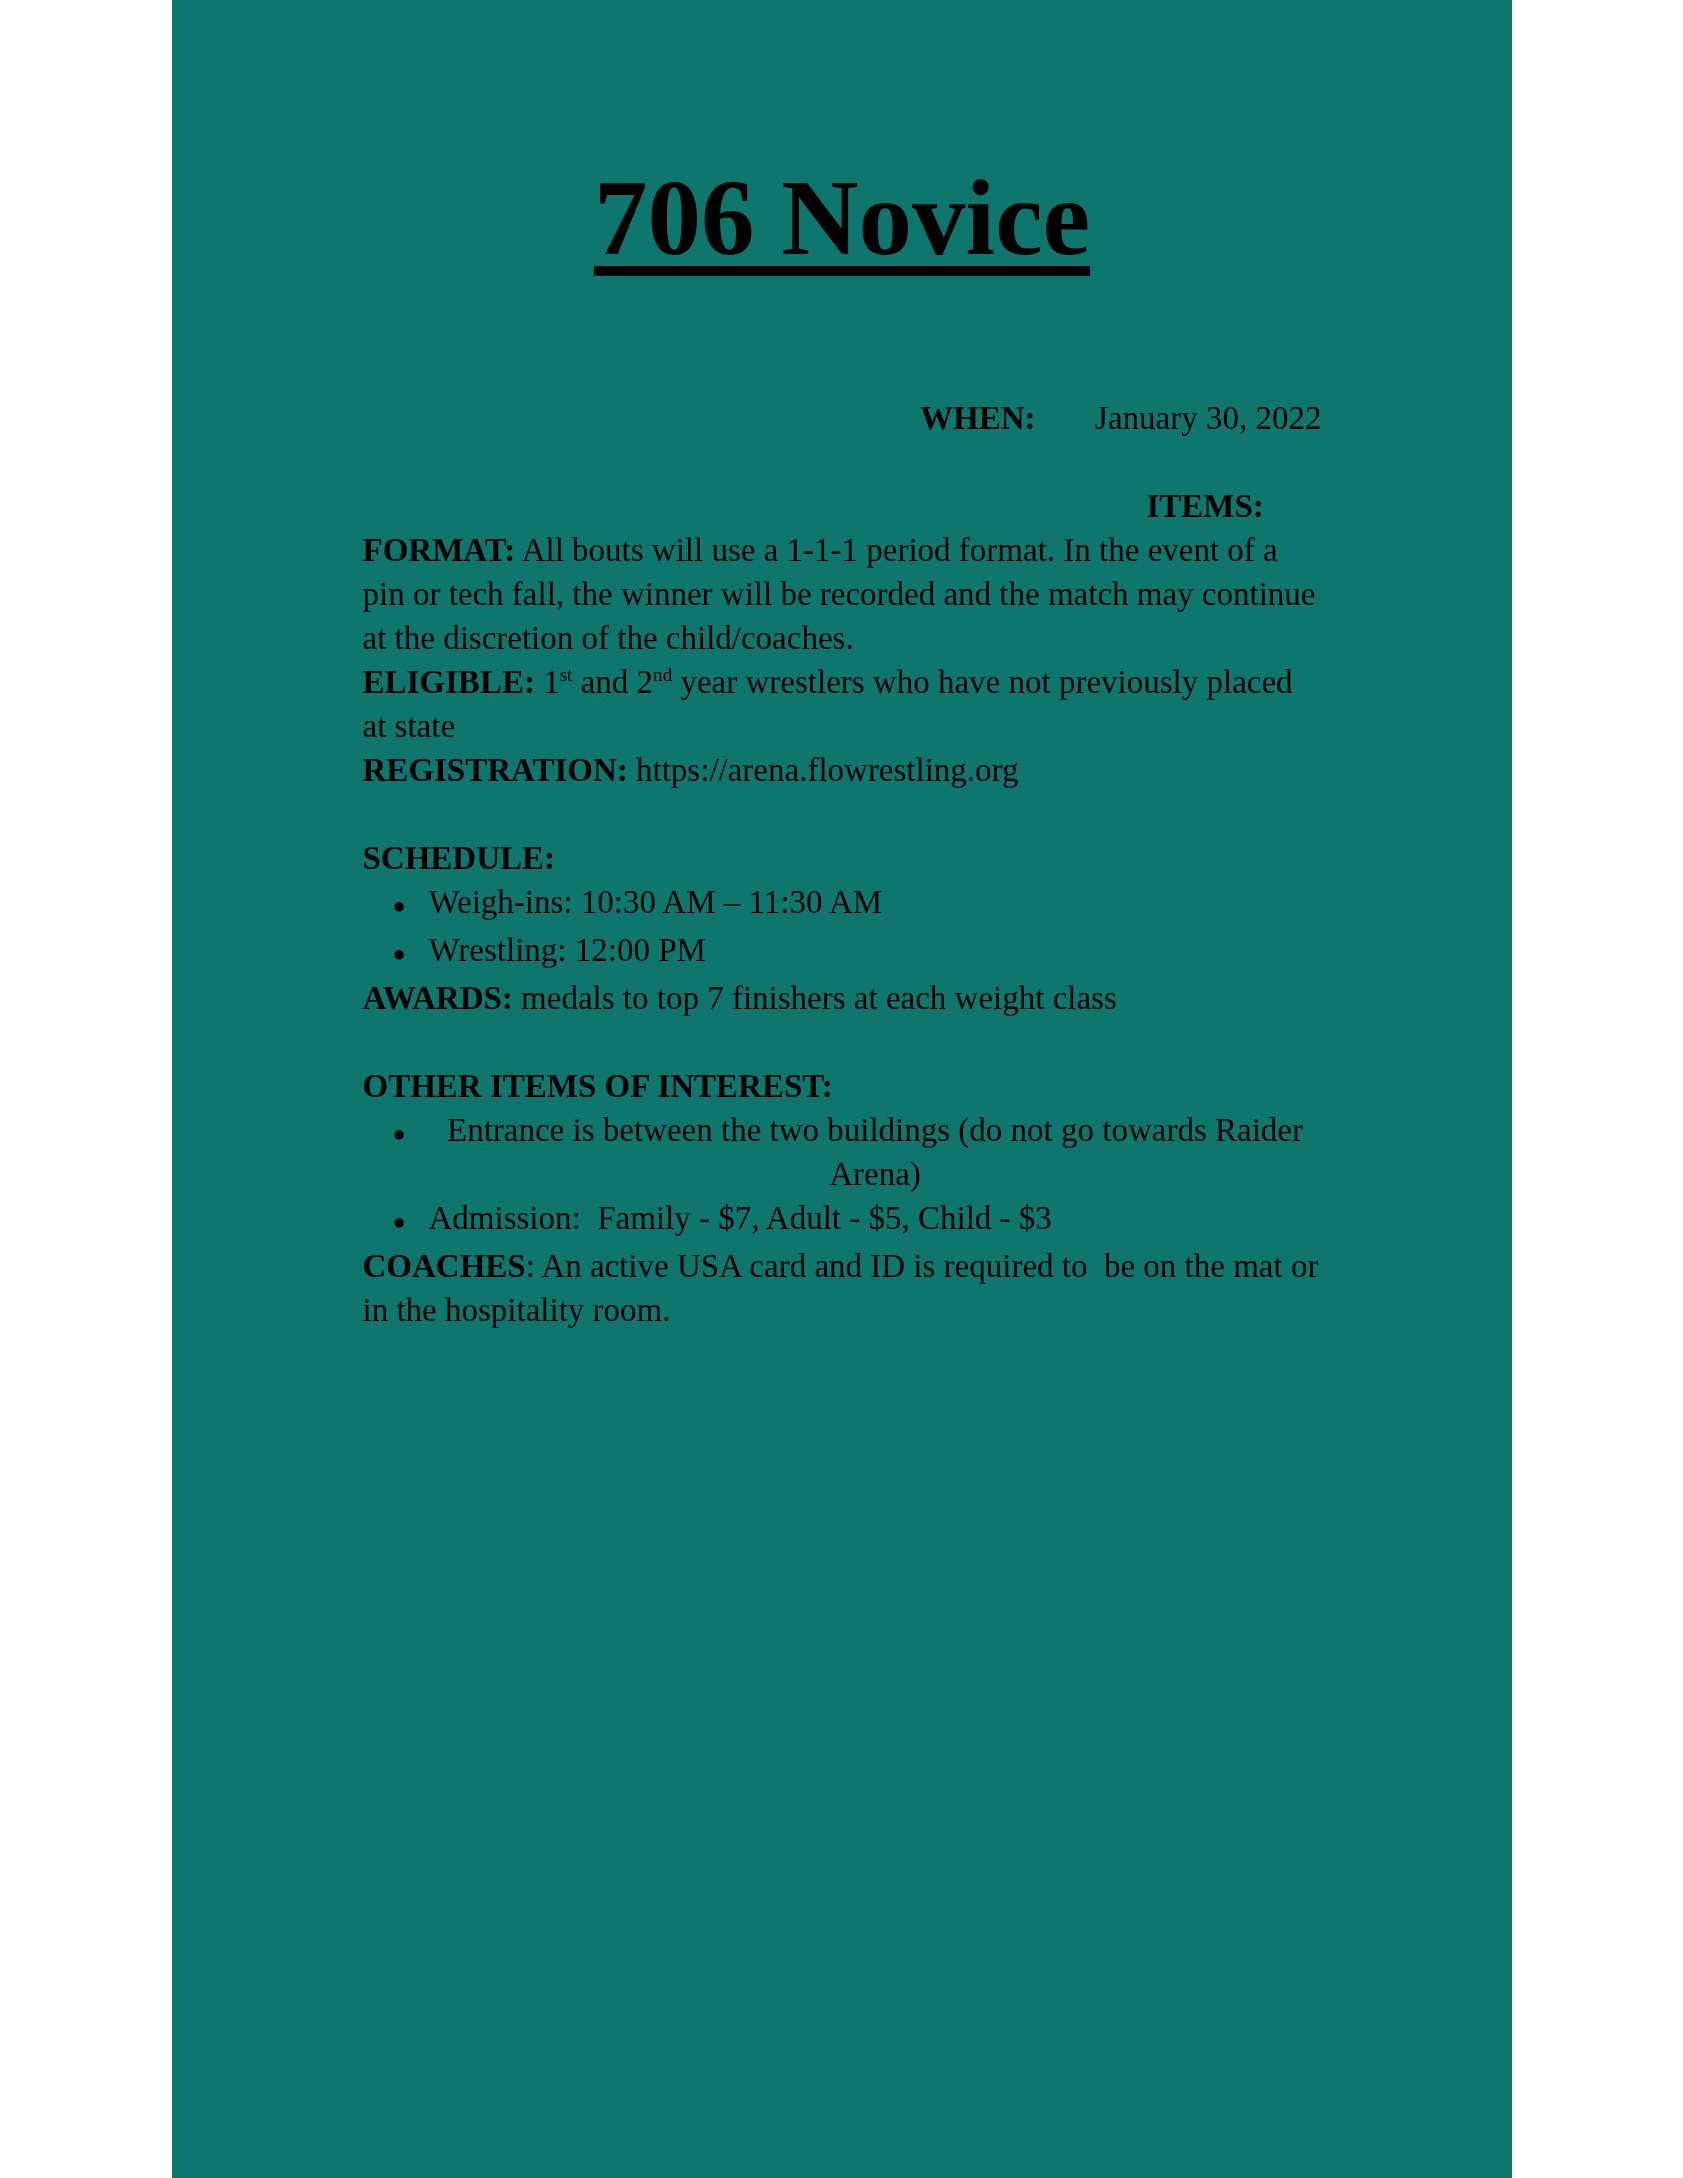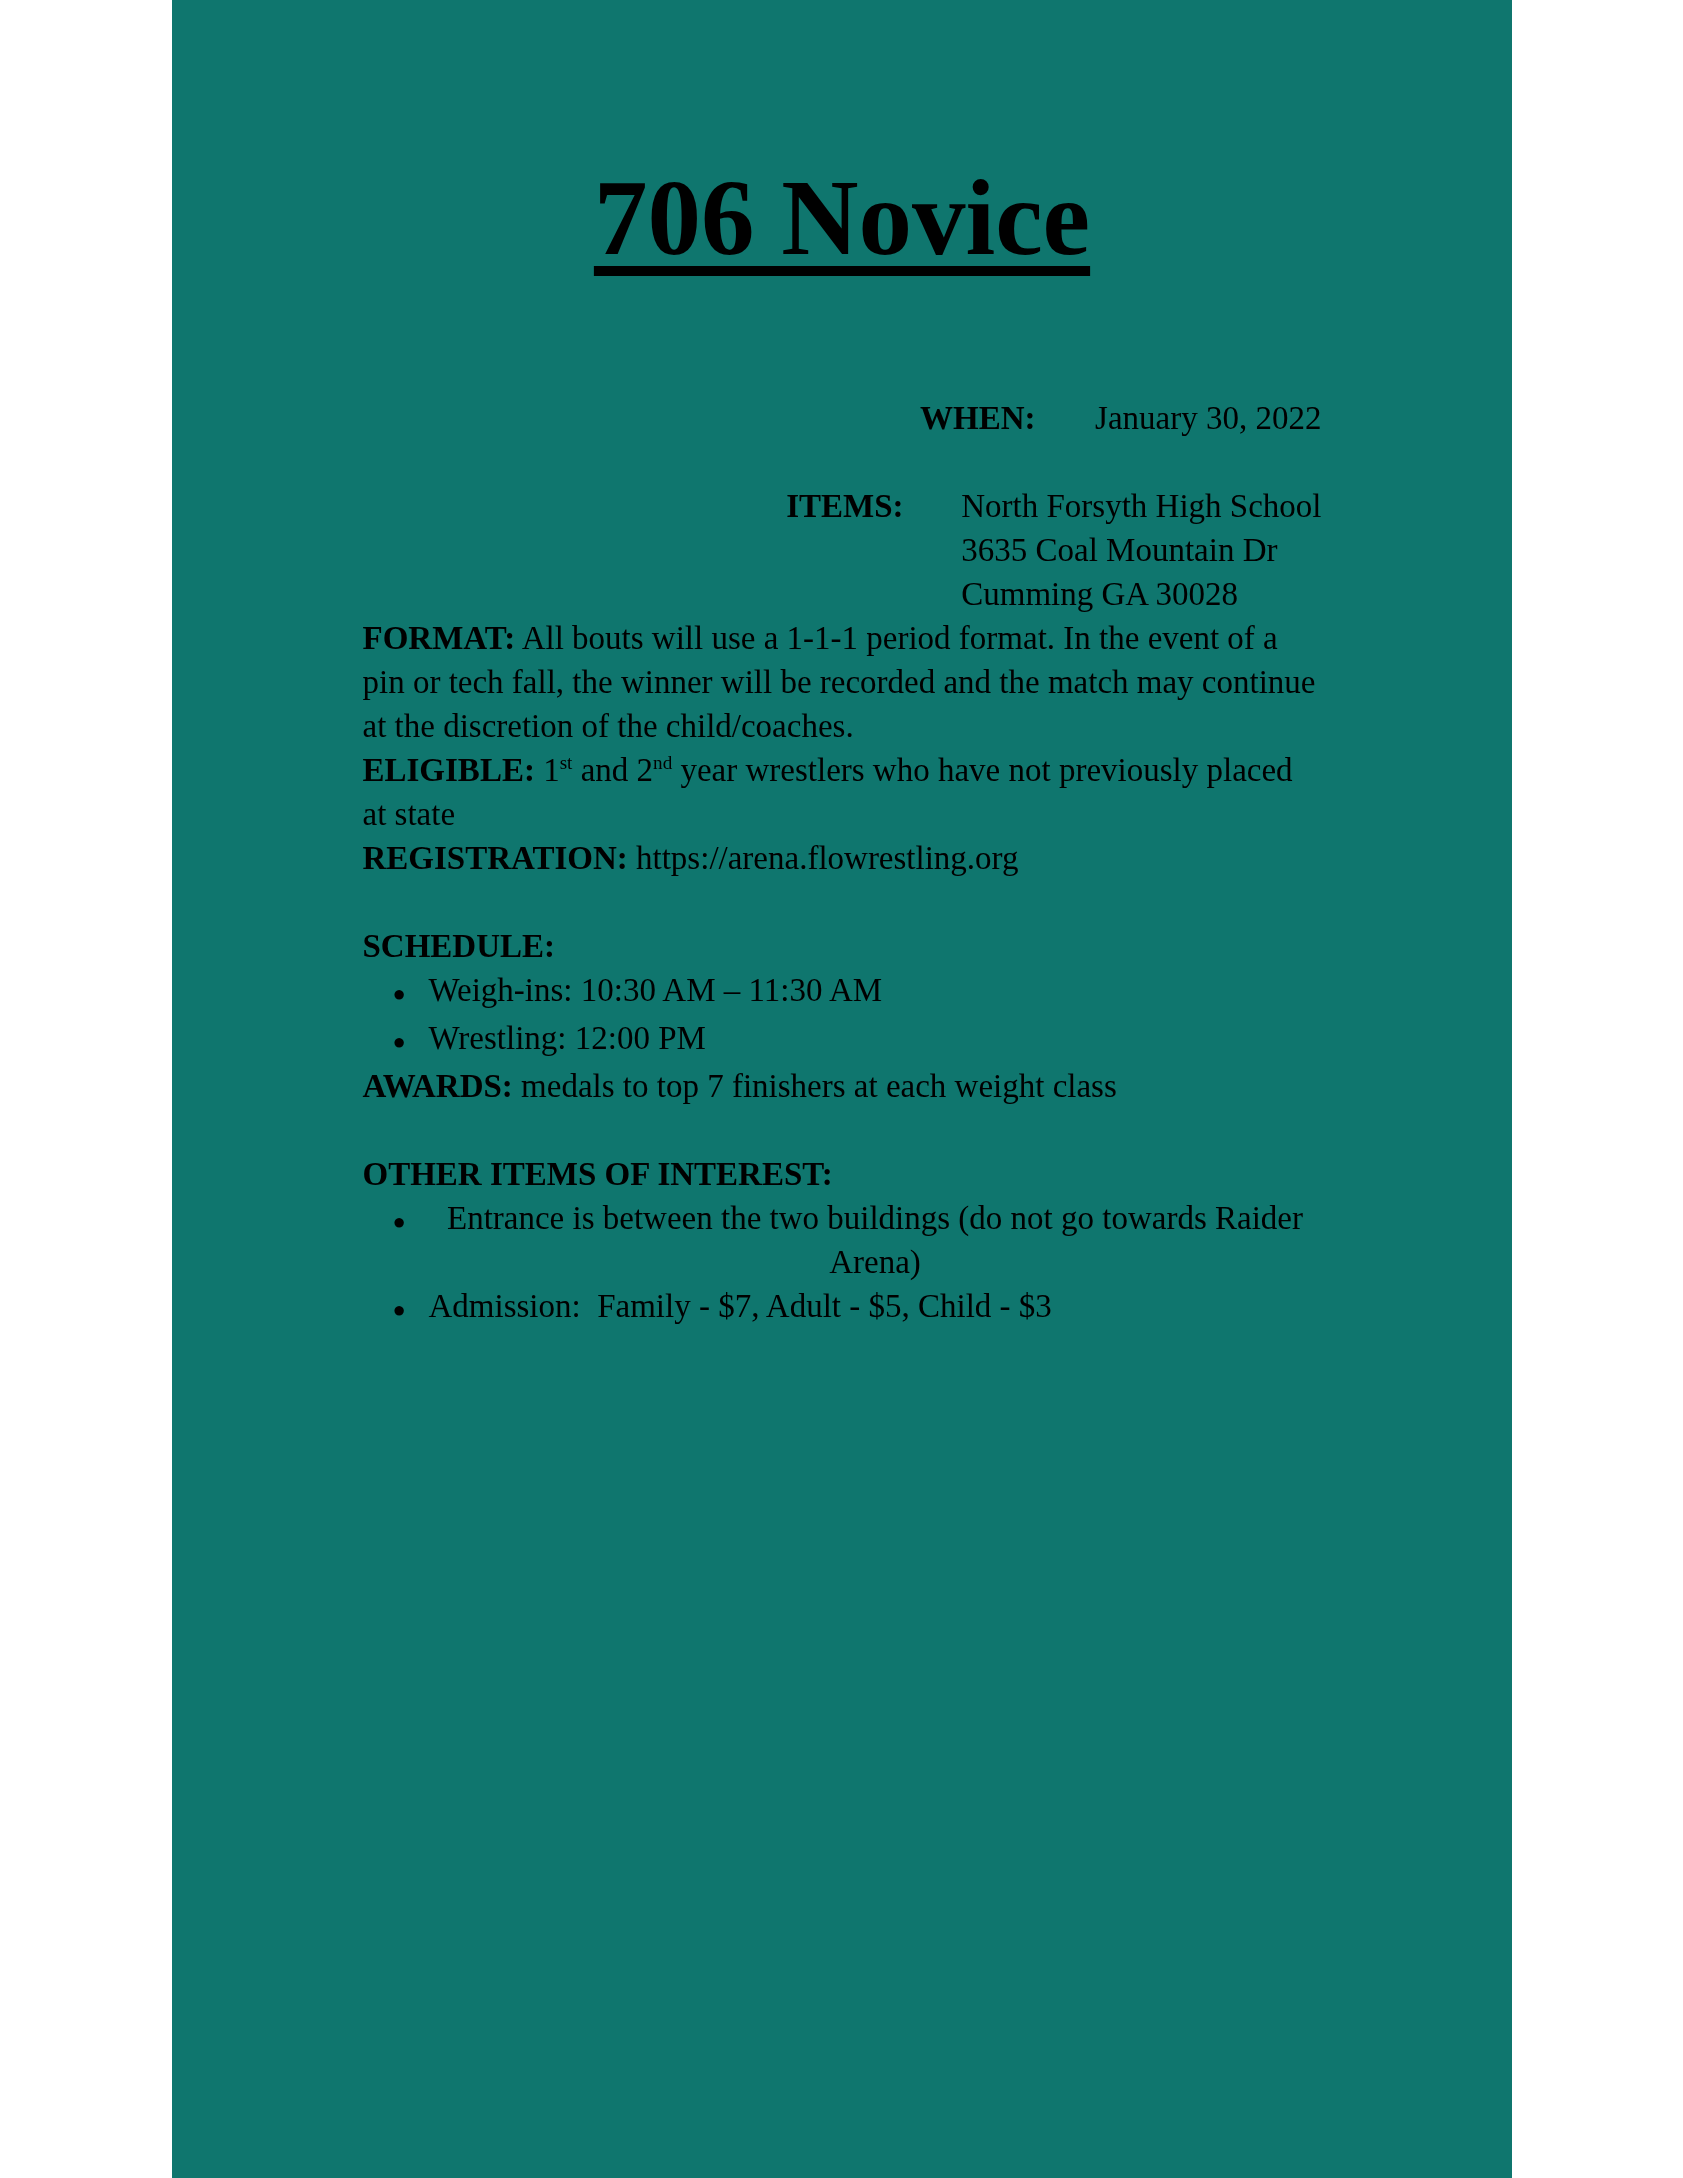--- a/index.html
+++ b/index.html
@@ -69,25 +69,20 @@
 
   <h1 class="doc-title"><span class="title-text">706 Novice</span></h1>
 
   <div class="sec first row">
       <span class="tab-label">WHEN:</span>
       <span class="when-value">January 30, 2022</span>
     </div>
 
   <div class="sec row">
       <span class="tab-label">ITEMS:</span>
-      <span class="addr-lines">
-        <div>North Forsyth High School</div>
-        <div>3635 Coal Mountain Dr</div>
-        <div>Cumming GA 30028</div>
-      </span>
     </div>
 
   <p class="sec para"><span class="lbl">FORMAT:</span><span> All bouts will use a 1-1-1 period format. In the event of a pin or tech fall, the winner will be recorded and the match may continue at the discretion of the child/coaches.</span></p>
 
   <p class="sec para"><span class="lbl">ELIGIBLE:</span><span> 1</span><sup>st</sup><span> and 2</span><sup>nd</sup><span> year wrestlers who have not previously placed at state</span></p>
 
   <p class="sec para"><span class="lbl">REGISTRATION:</span><span> https://arena.flowrestling.org</span></p>
 
   <div class="sec">
     <p class="para"><span class="lbl">SCHEDULE:</span></p>
@@ -109,15 +104,16 @@
         <span class="bullet">●</span>
         <span class="bullet-text">Entrance is between the two buildings (do not go towards Raider Arena)</span>
       </div>
     <div class="bullet-row">
         <span class="bullet">●</span>
         <span class="bullet-text">Admission:  Family - $7, Adult - $5, Child - $3</span>
       </div>
   </div>
 
 
+  <p class="sec para"><span class="lbl">COACHES</span><span>: An active USA card and ID is required to  be on the mat or in the hospitality room.</span></p>
 
 </div>
 
 
 </body></html>

